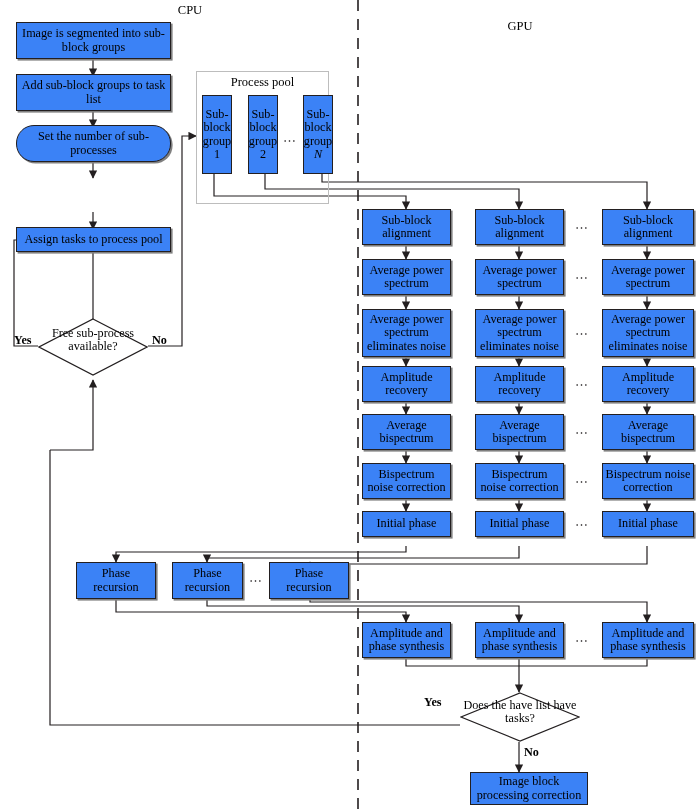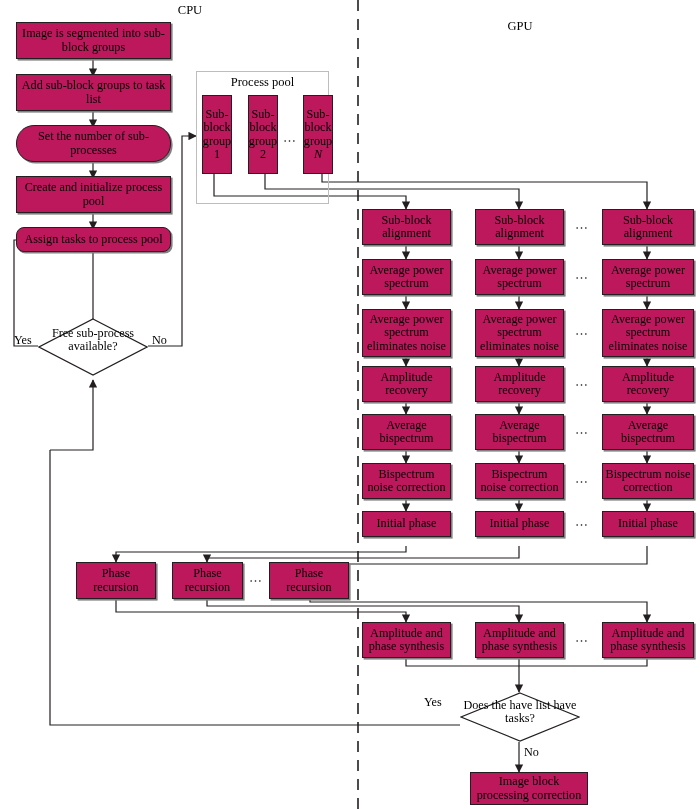--- a/index.html
+++ b/index.html
@@ -1,30 +1,30 @@
 <!DOCTYPE html>
 <html><head>
 <meta charset="utf-8">
 <style>
   html,body{margin:0;padding:0;background:#ffffff;}
   body{font-family:"Liberation Serif","DejaVu Serif",serif;color:#000;}
   #root{position:relative;width:700px;height:809px;overflow:hidden;background:#fff;}
   .lbl{position:absolute;font-size:12.5px;line-height:13px;text-align:center;}
   .hdr{position:absolute;font-size:12.5px;text-align:center;}
-  .box{position:absolute;box-sizing:border-box;border:1.3px solid #231f20;background:#be185d;
+  .box{position:absolute;box-sizing:border-box;border:1.3px solid #231f20;background:#3b82f6;
        display:flex;align-items:center;justify-content:center;text-align:center;
        font-size:12.2px;line-height:13.4px;padding:1px 2px;
        box-shadow:1.6px 1.6px 0 0 #808080;}
   .box.plain{box-shadow:none;justify-content:center;}
   .pool{position:absolute;box-sizing:border-box;border:1.6px solid #bdbdbd;background:transparent;}
   .dots{position:absolute;font-size:13px;letter-spacing:1px;color:#231f20;}
   .dia{position:absolute;}
   svg.lines{position:absolute;left:0;top:0;width:700px;height:809px;pointer-events:none;}
   .dia-txt{position:absolute;font-size:12.2px;line-height:13px;text-align:center;}
-  .edgelbl{position:absolute;font-size:12.2px;}
+  .edgelbl{position:absolute;font-size:12.2px;font-weight:bold;}
 </style>
 </head>
 <body>
 
 <div id="root">
 
   <div class="hdr" style="left:150px;top:3px;width:80px;">CPU</div>
   <div class="hdr" style="left:480px;top:19px;width:80px;">GPU</div>
 
   <svg class="lines" viewBox="0 0 700 809">
@@ -90,22 +90,21 @@
       <path d="M 647 658 L 647 666 L 519 666"></path>
       <line x1="519" y1="658" x2="519" y2="692" marker-end="url(#ah)"></line>
 
       <line x1="519" y1="742" x2="519" y2="772" marker-end="url(#ah)"></line>
     </g>
   </svg>
 
   <div class="box" style="left:16px;top:22px;width:155px;height:37px;">Image is segmented into sub-block groups</div>
   <div class="box" style="left:16px;top:74px;width:155px;height:37px;">Add sub-block groups to task list</div>
   <div class="box" style="left:16px;top:125px;width:155px;height:37px;border-radius:18px;">Set the number of sub-processes</div>
-  <div class="box" style="left:16px;top:176px;width:155px;height:37px;">Create and initialize process pool</div>
-  <div class="box" style="left:16px;top:227px;width:155px;height:25px;border-radius:8px;">Assign tasks to process pool</div>
+  <div class="box" style="left:16px;top:227px;width:155px;height:25px;">Assign tasks to process pool</div>
 
   <div class="dia" style="left:38px;top:318px;width:110px;height:58px;">
     <svg width="110" height="58" viewBox="0 0 110 58">
       <polygon points="55,1 109,29 55,57 1,29" fill="#fff" stroke="#231f20" stroke-width="1.2"></polygon>
     </svg>
   </div>
   <div class="dia-txt" style="left:48px;top:327px;width:90px;">Free sub-process available?</div>
   <div class="edgelbl" style="left:14px;top:333px;">Yes</div>
   <div class="edgelbl" style="left:152px;top:333px;">No</div>
 

